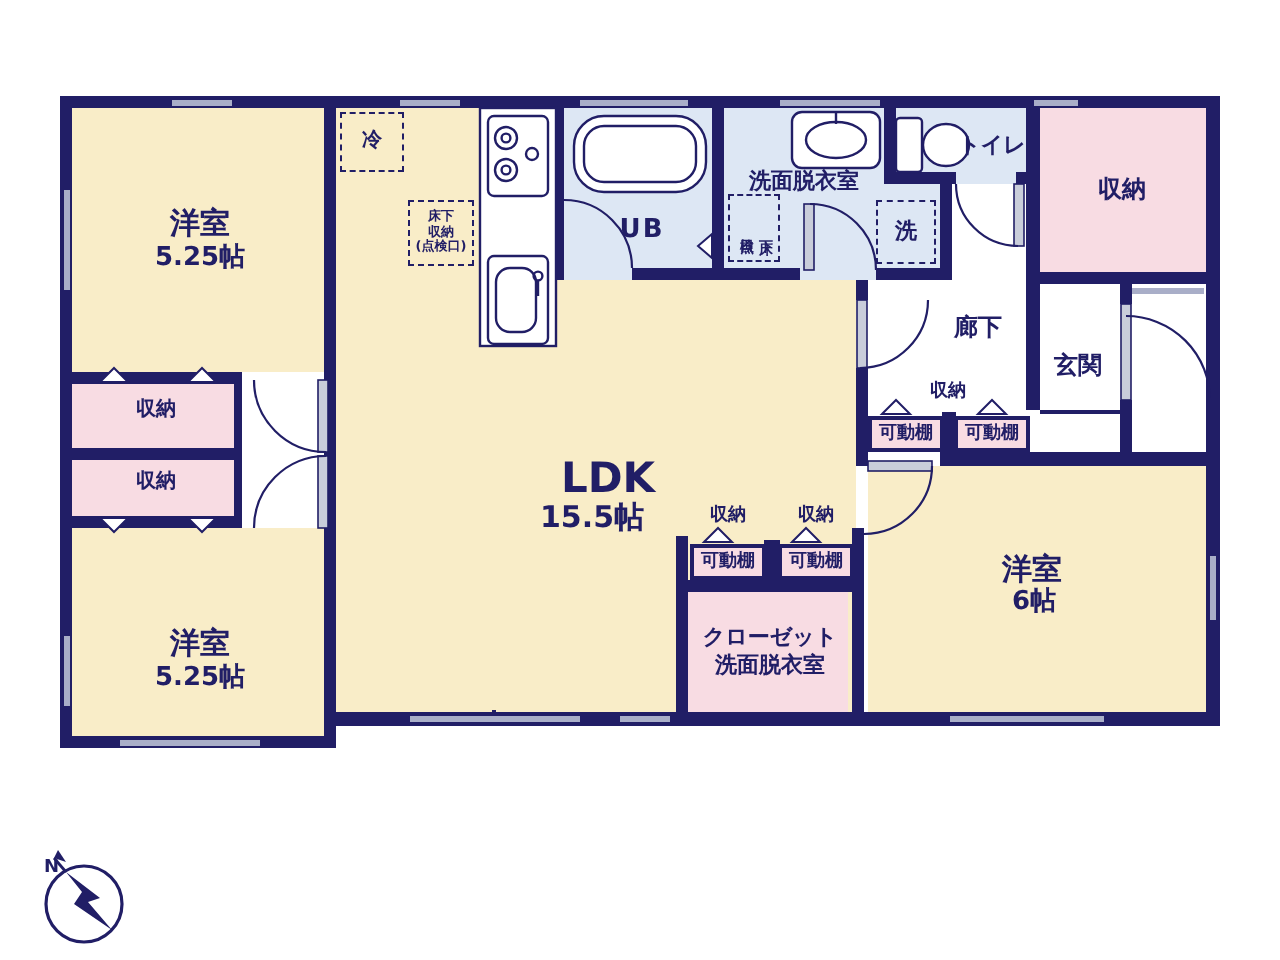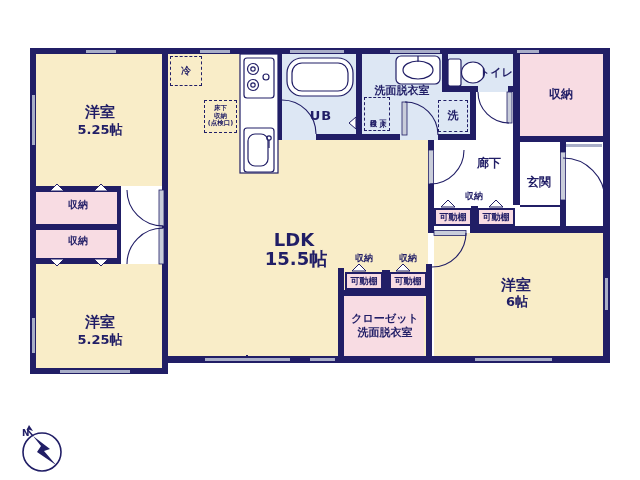--- a/index.html
+++ b/index.html
@@ -179,22 +179,22 @@
       <path d="M33,436 L27,429" stroke="#211e66" stroke-width="1.4" fill="none"></path>
       <path d="M27,429 L33,431 L29,425 Z" fill="#211e66" stroke="none"></path>
       <text x="22" y="436" font-size="9" font-weight="bold" fill="#211e66">N</text>
     </g>
   </svg>
 
   <div class="lbl" style="left:100px;top:112px;font-size:15px">洋室</div>
   <div class="lbl" style="left:100px;top:130px;font-size:13px">5.25帖</div>
   <div class="lbl" style="left:100px;top:322px;font-size:15px">洋室</div>
   <div class="lbl" style="left:100px;top:340px;font-size:13px">5.25帖</div>
-  <div class="lbl" style="left:294px;top:240px;font-size:18px">LDK</div>
-  <div class="lbl" style="left:296px;top:259px;font-size:18px">15.5帖</div>
+  <div class="lbl" style="left:304px;top:240px;font-size:21px">LDK</div>
+  <div class="lbl" style="left:296px;top:259px;font-size:15px">15.5帖</div>
   <div class="lbl" style="left:516px;top:285px;font-size:15px">洋室</div>
   <div class="lbl" style="left:517px;top:302px;font-size:13px">6帖</div>
   <div class="lbl" style="left:385px;top:319px;font-size:11px">クローゼット</div>
   <div class="lbl" style="left:385px;top:333px;font-size:11px">洗面脱衣室</div>
   <div class="lbl" style="left:539px;top:183px;font-size:12px">玄関</div>
   <div class="lbl" style="left:489px;top:164px;font-size:12px">廊下</div>
   <div class="lbl" style="left:496px;top:73px;font-size:11px">トイレ</div>
   <div class="lbl" style="left:402px;top:91px;font-size:11px">洗面脱衣室</div>
   <div class="lbl" style="left:321px;top:116px;font-size:13px;letter-spacing:1px">UB</div>
   <div class="lbl" style="left:561px;top:95px;font-size:12px">収納</div>

